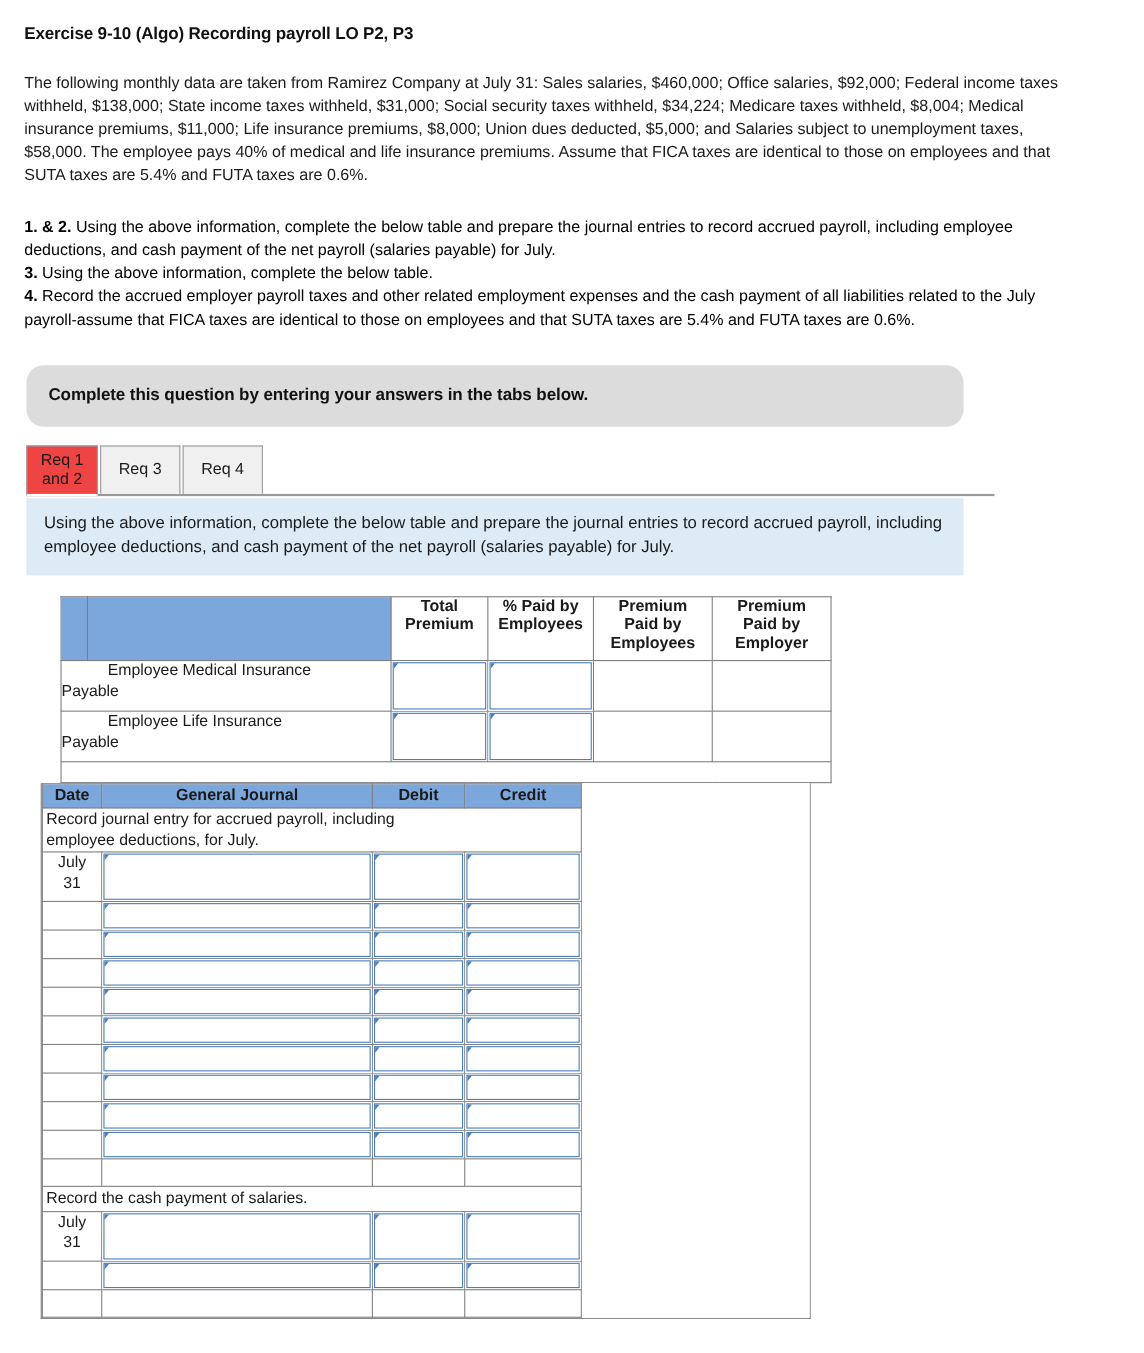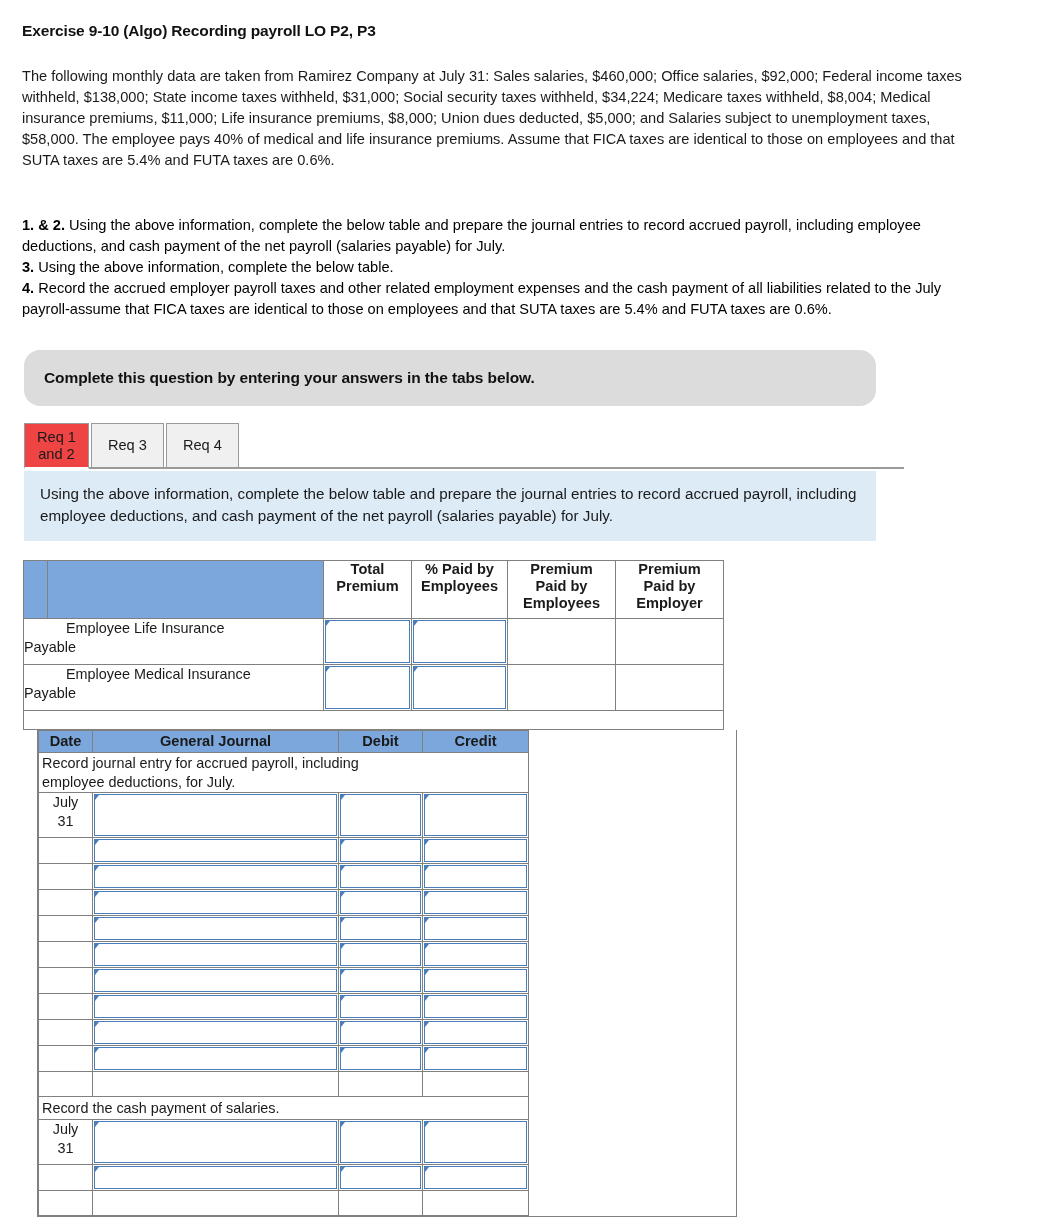--- a/index.html
+++ b/index.html
@@ -23,21 +23,21 @@
     font-weight: bold;
     letter-spacing: -0.15px;
     margin: 0 0 26px 0;
     color: #111;
   }
 
   .intro {
     font-size: 14.6px;
     line-height: 21px;
     max-width: 960px;
-    margin: 0 0 44px 0;
+    margin: 0 0 26px 0;
     color: #1a1a1a;
   }
 
   .reqs {
     font-size: 14.6px;
     line-height: 21px;
     max-width: 960px;
     margin: 0 0 30px 0;
     color: #000000;
   }
@@ -109,21 +109,21 @@
     margin-left: 2px;
     margin-top: 2px;
   }
   .bluebox-text {
     font-size: 15.2px;
     line-height: 22px;
     color: #1a1a1a;
   }
 
   
-  .tblwrap { margin-left: 1px; margin-top: 19px; }
+  .tblwrap { margin-left: 33px; margin-top: 19px; }
 
   table.grid {
     border-collapse: collapse;
     table-layout: fixed;
     font-size: 14.4px;
     color: #1a1a1a;
   }
   table.grid td, table.grid th {
     border: 1px solid #808080;
     padding: 0;
@@ -276,35 +276,35 @@
           <th class="blank"></th>
           <th><span>Total</span><br><span>Premium</span></th>
           <th><span>% Paid by</span><br><span>Employees</span></th>
           <th><span>Premium</span><br><span>Paid by</span><br><span>Employees</span></th>
           <th><span>Premium</span><br><span>Paid by</span><br><span>Employer</span></th>
         </tr>
       </thead>
       <tbody>
         <tr>
           <td colspan="2" class="lbl-cell">
-            <span class="indent">Employee Life Insurance</span>
+            <span class="indent">Employee Medical Insurance</span>
             <span class="flush">Payable</span>
           </td>
           <td class="inputcell">
               <span class="ibox"></span>
             </td>
           <td class="inputcell">
               <span class="ibox"></span>
             </td>
           <td></td>
           <td></td>
         </tr>
         <tr>
           <td colspan="2" class="lbl-cell">
-            <span class="indent">Employee Medical Insurance</span>
+            <span class="indent">Employee Life Insurance</span>
             <span class="flush">Payable</span>
           </td>
           <td class="inputcell">
               <span class="ibox"></span>
             </td>
           <td class="inputcell">
               <span class="ibox"></span>
             </td>
           <td></td>
           <td></td>

